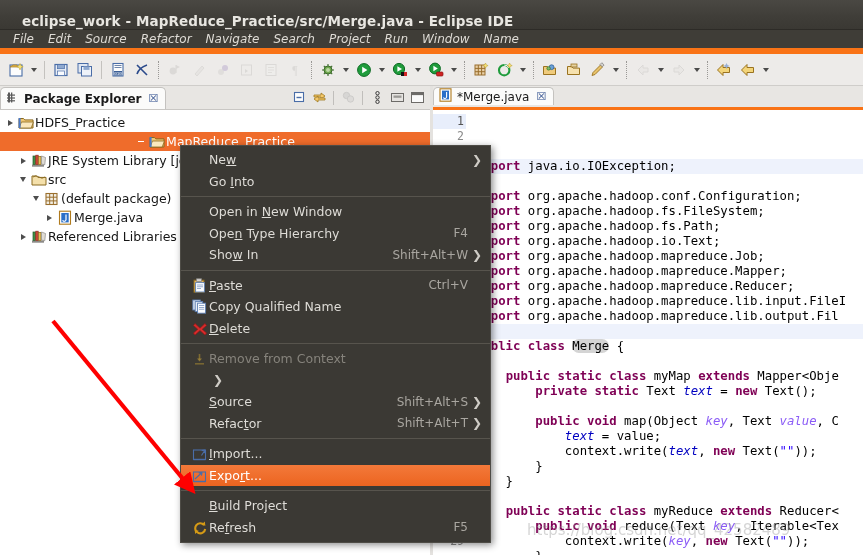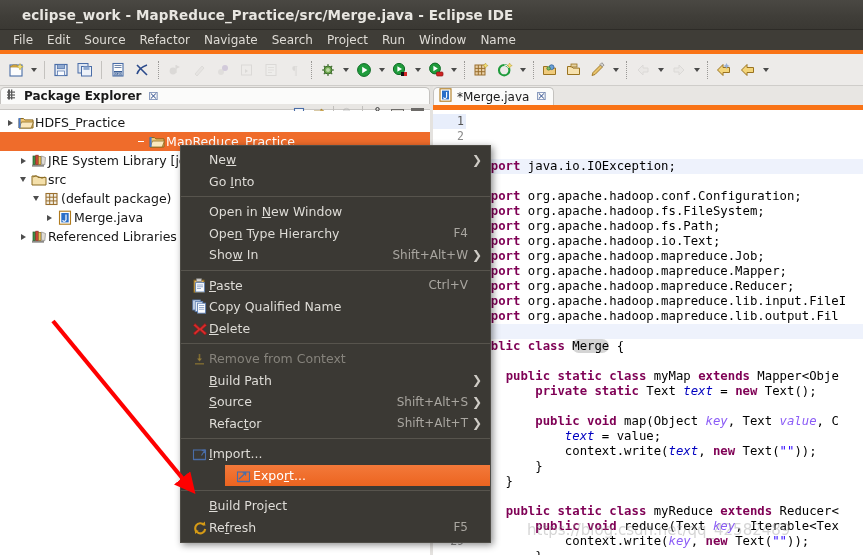--- a/index.html
+++ b/index.html
@@ -14,36 +14,37 @@
     position: relative;
     width: 863px; height: 555px;
     overflow: hidden;
   }
 
   
   .titlebar {
     height: 30px;
     background: linear-gradient(180deg,#4a4843 0%, #403e39 55%, #3a3833 100%);
     border-bottom: 1px solid #2d2b27;
-    display: flex; align-items: center;
+    display: flex; align-items: flex-end;
     padding-left: 22px;
     color: #e8e6e1;
     font-size: 13.5px;
     font-weight: bold;
     letter-spacing: 0.1px;
     white-space: nowrap;
   }
 
   
   .menubar {
     height: 24px;
     background: #3f3d37;
     display: flex; align-items: center;
     padding-left: 6px;
-    border-bottom: 4px solid #f97316;
+    border-bottom: 6px solid #f97316;
+    font-style: italic;
   }
   .menubar .mi {
     color: #dfdcd6;
     font-size: 12px;
     padding: 2px 7px;
     cursor: default;
     white-space: nowrap;
   }
 
   
@@ -93,21 +94,20 @@
   .divider { width: 3px; background:#e4e2df; }
   .right-pane { flex: 1; position: relative; background:#fff; overflow: hidden; }
 
   
   .viewtab-row {
     height: 24px;
     background: #e8e6e3;
     display: flex; align-items: stretch;
     position: relative;
     border-bottom: 1px solid #c9c7c4;
-    flex-direction: column;
   }
   .viewtab {
     background: #fbfbfa;
     border: 1px solid #c4c2bf;
     border-bottom: none;
     border-top-left-radius: 5px;
     border-top-right-radius: 5px;
     display: flex; align-items: center;
     padding: 0 7px 0 5px;
     gap: 5px;
@@ -155,22 +155,22 @@
   .arrow-r { width:0;height:0;border-top:3.5px solid transparent;border-bottom:3.5px solid transparent;border-left:5px solid #4e4e4e; }
   .arrow-d { width:0;height:0;border-left:3.5px solid transparent;border-right:3.5px solid transparent;border-top:5px solid #4e4e4e; }
   .dash-t { width:6px;height:1.5px;background:#ffffff; }
   .ticon { width: 17px; min-width:17px; display:flex; align-items:center; justify-content:center; }
   .tlabel { padding-left: 1px; }
 
   
   .edtab-row {
     height: 24px;
     background: #e8e6e3;
-    display: flex; align-items: center;
-    border-bottom: 5px solid #f97316;
+    display: flex; align-items: flex-start;
+    border-bottom: 3px solid #f97316;
   }
   .edtab {
     background: #fbfbfa;
     border: 1px solid #c4c2bf;
     border-bottom: none;
     border-top-left-radius: 5px;
     border-top-right-radius: 5px;
     display: flex; align-items: center;
     padding: 0 7px 0 5px;
     gap: 5px;
@@ -244,21 +244,21 @@
     z-index: 60;
     font-size: 12.5px;
     color: #dedcd7;
   }
   .cmi {
     height: 21.5px;
     display: flex; align-items: center;
     padding: 0 8px 0 8px;
     white-space: nowrap;
   }
-  .cmi.highlight { background: linear-gradient(180deg,#f3793a 0%, #ec6420 100%); color:#ffffff;margin-left:44px; }
+  .cmi.highlight { background: linear-gradient(180deg,#f3793a 0%, #ec6420 100%); color:#ffffff; }
   .cmi.disabled { color: #86837c; }
   .cmi .ico {
     width: 20px; min-width: 20px;
     display: flex; align-items: center; justify-content: center;
   }
   .cmi .lbl { flex: 1; }
   .cmi .acc { color: #a9a6a0; font-size: 12px; padding-left: 14px; }
   .cmi .sub {
     width: 14px; min-width:14px; text-align: right;
     color: #cfccc6; font-size: 12px; font-weight: bold;
@@ -771,21 +771,20 @@
             <path d="M7.5 3 v5.5" stroke="#b4942f" stroke-width="1.6" opacity="0.55"></path>
             <path d="M5 7.5 l2.5 3 2.5 -3z" fill="#caa63d" opacity="0.55"></path>
             <rect x="3" y="12" width="9" height="1.6" fill="#b4942f" opacity="0.5"></rect>
           </svg>
         </span>
         <span class="lbl">Remove from Context</span>
         <span class="nosub"></span>
       </div>
       <div class="cmi">
         <span class="ico"></span>
-        <span class="lbl"><span class="u">B</span>uild Path</span>
         <span class="sub">❯</span>
       </div>
       <div class="cmi">
         <span class="ico"></span>
         <span class="lbl"><span class="u">S</span>ource</span>
         <span class="acc">Shift+Alt+S</span>
         <span class="sub">❯</span>
       </div>
       <div class="cmi">
         <span class="ico"></span>

